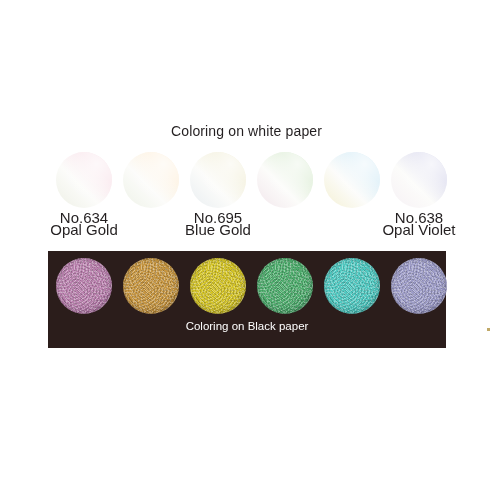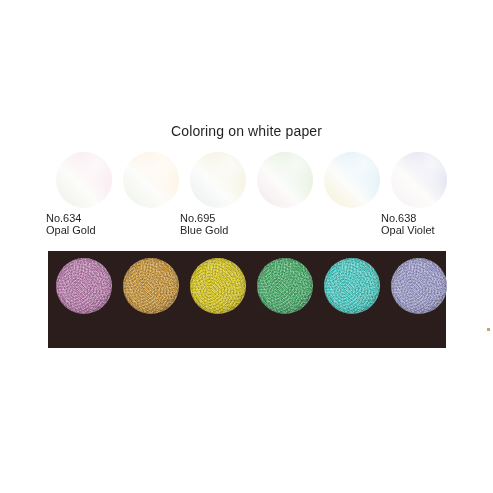--- a/index.html
+++ b/index.html
@@ -86,22 +86,22 @@
     left: 0;
     top: 212px;
     width: 493px;
     height: 30px;
   }
 
   .label-cell {
     position: absolute;
     top: 0;
     width: 76px;
-    text-align: left;
-    font-size: 11px;
+    text-align: center;
+    font-size: 15px;
     line-height: 12px;
     color: #231f20;
   }
 
   .label-cell .code,
   .label-cell .name {
     display: block;
     white-space: nowrap;
   }
 
@@ -271,17 +271,18 @@
         </div>
         <div class="swatch-cell" style="left: 335px;">
           <div class="black-circle" style="background: radial-gradient(circle at 42% 36%, rgb(157, 156, 200) 0%, rgb(157, 156, 200) 52%, rgb(118, 116, 159) 100%);">
             <div class="speckle" style="background: repeating-radial-gradient(circle at 17% 23%, rgba(255, 255, 255, 0.5) 0px, rgba(255, 255, 255, 0.5) 0.7px, rgba(255, 255, 255, 0) 0.7px, rgba(255, 255, 255, 0) 3.1px), repeating-radial-gradient(circle at 63% 71%, rgba(255, 255, 255, 0.42) 0px, rgba(255, 255, 255, 0.42) 0.6px, rgba(255, 255, 255, 0) 0.6px, rgba(255, 255, 255, 0) 2.6px), repeating-radial-gradient(circle at 85% 14%, rgba(255, 255, 255, 0.35) 0px, rgba(255, 255, 255, 0.35) 0.6px, rgba(255, 255, 255, 0) 0.6px, rgba(255, 255, 255, 0) 3.7px);"></div>
             <div class="speckle2" style="background: repeating-radial-gradient(circle at 38% 58%, rgba(0, 0, 0, 0.4) 0px, rgba(0, 0, 0, 0.4) 0.7px, rgba(0, 0, 0, 0) 0.7px, rgba(0, 0, 0, 0) 2.9px), repeating-radial-gradient(circle at 72% 31%, rgba(0, 0, 0, 0.32) 0px, rgba(0, 0, 0, 0.32) 0.6px, rgba(0, 0, 0, 0) 0.6px, rgba(0, 0, 0, 0) 3.4px);"></div>
             <div class="shade" style="background: radial-gradient(circle, rgba(0, 0, 0, 0) 58%, rgba(0, 0, 0, 0.3) 100%);"></div>
           </div>
         </div>
       </div>
 
+    <div class="black-heading">Coloring on Black paper</div>
   </div>
 
   <div class="edge-mark"></div>
 
 </div>
 
 </body></html>

